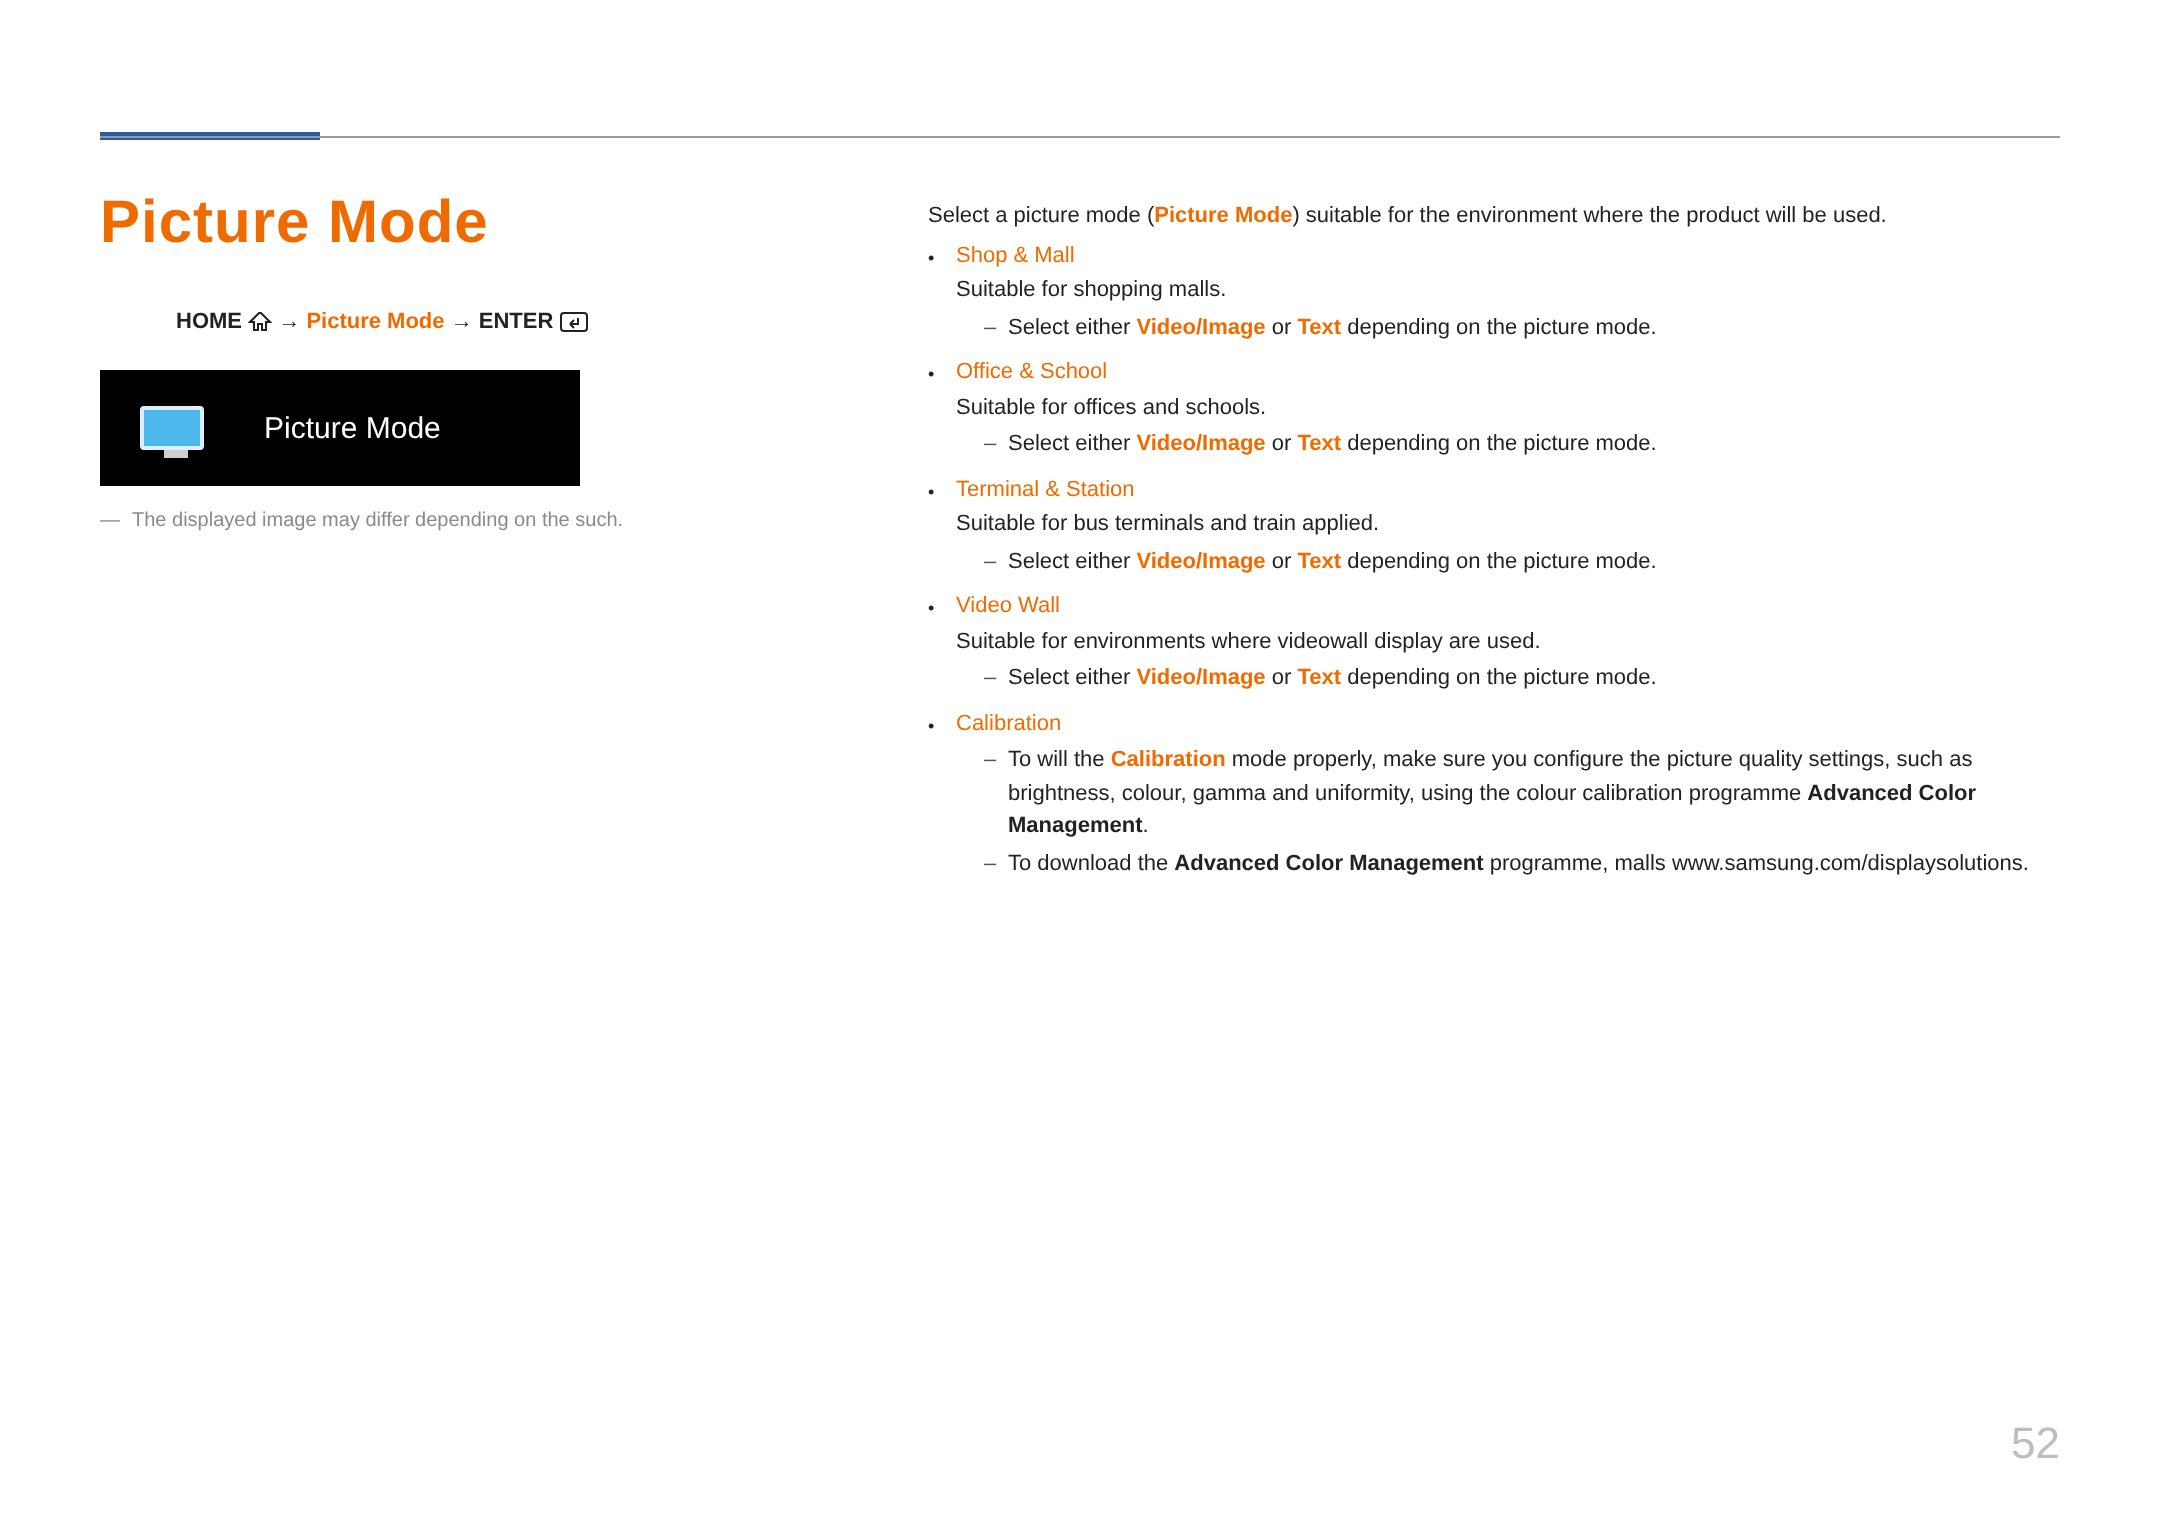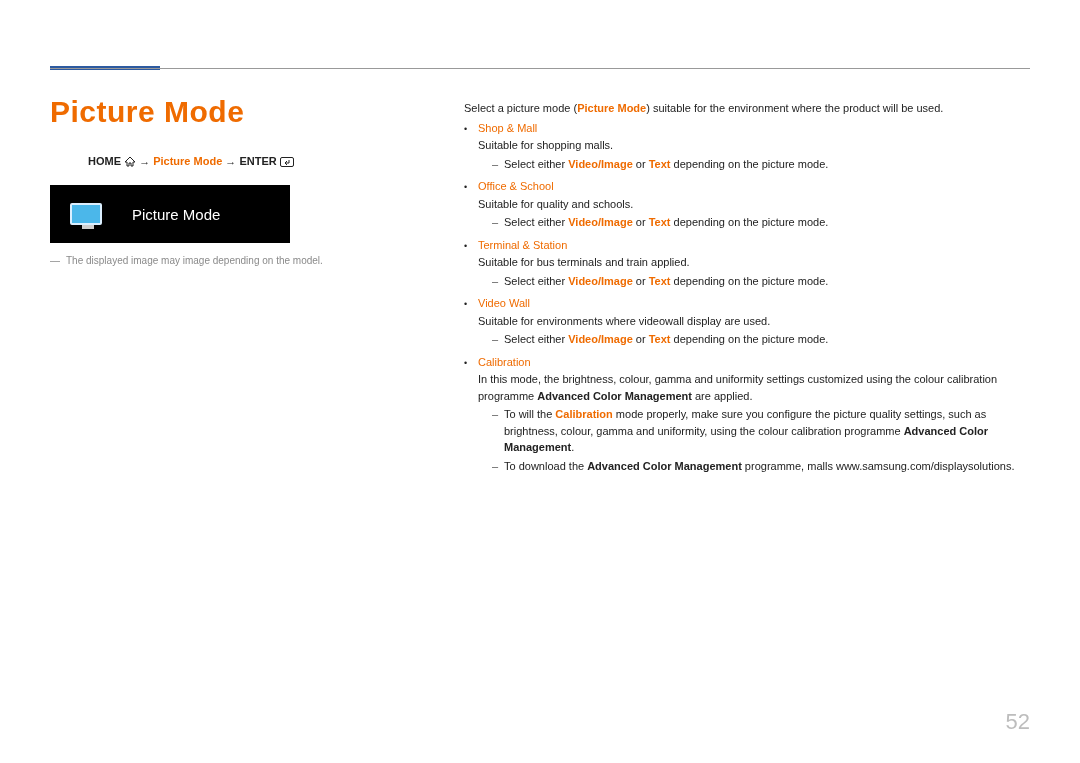--- a/index.html
+++ b/index.html
@@ -135,21 +135,21 @@
       </span>
     </div>
 
     <div class="preview">
       <div class="tv-icon"></div>
       <div class="label">Picture Mode</div>
     </div>
 
     <div class="footnote">
       <span class="dash">―</span>
-      <span>The displayed image may image depending on the model.</span>
+      <span>The displayed image may differ depending on the such.</span>
     </div>
   </div>
 
   <div class="right-col">
     <p class="intro-line">
       <span>Select a picture mode (</span><span class="accent">Picture Mode</span><span>) suitable for the environment where the product will be used.</span>
     </p>
 
     <ul class="modes">
 
@@ -161,21 +161,21 @@
           <li>
             <span class="dashmark">‒</span>
             <span>Select either </span><span class="accent">Video/Image</span><span> or </span><span class="accent">Text</span><span> depending on the picture mode.</span>
           </li>
         </ul>
       </li>
 
       <li>
         <span class="bullet">•</span>
         <span class="mode-title">Office &amp; School</span>
-        <div class="mode-desc">Suitable for quality and schools.</div>
+        <div class="mode-desc">Suitable for offices and schools.</div>
         <ul class="sub">
           <li>
             <span class="dashmark">‒</span>
             <span>Select either </span><span class="accent">Video/Image</span><span> or </span><span class="accent">Text</span><span> depending on the picture mode.</span>
           </li>
         </ul>
       </li>
 
       <li>
         <span class="bullet">•</span>
@@ -197,23 +197,20 @@
           <li>
             <span class="dashmark">‒</span>
             <span>Select either </span><span class="accent">Video/Image</span><span> or </span><span class="accent">Text</span><span> depending on the picture mode.</span>
           </li>
         </ul>
       </li>
 
       <li>
         <span class="bullet">•</span>
         <span class="mode-title">Calibration</span>
-        <div class="mode-desc">
-          <span>In this mode, the brightness, colour, gamma and uniformity settings customized using the colour calibration programme </span><span class="bold">Advanced Color Management</span><span> are applied.</span>
-        </div>
         <ul class="sub">
           <li>
             <span class="dashmark">‒</span>
             <span>To will the </span><span class="accent">Calibration</span><span> mode properly, make sure you configure the picture quality settings, such as brightness, colour, gamma and uniformity, using the colour calibration programme </span><span class="bold">Advanced Color Management</span><span>.</span>
           </li>
           <li>
             <span class="dashmark">‒</span>
             <span>To download the </span><span class="bold">Advanced Color Management</span><span> programme, malls www.samsung.com/displaysolutions.</span>
           </li>
         </ul>

